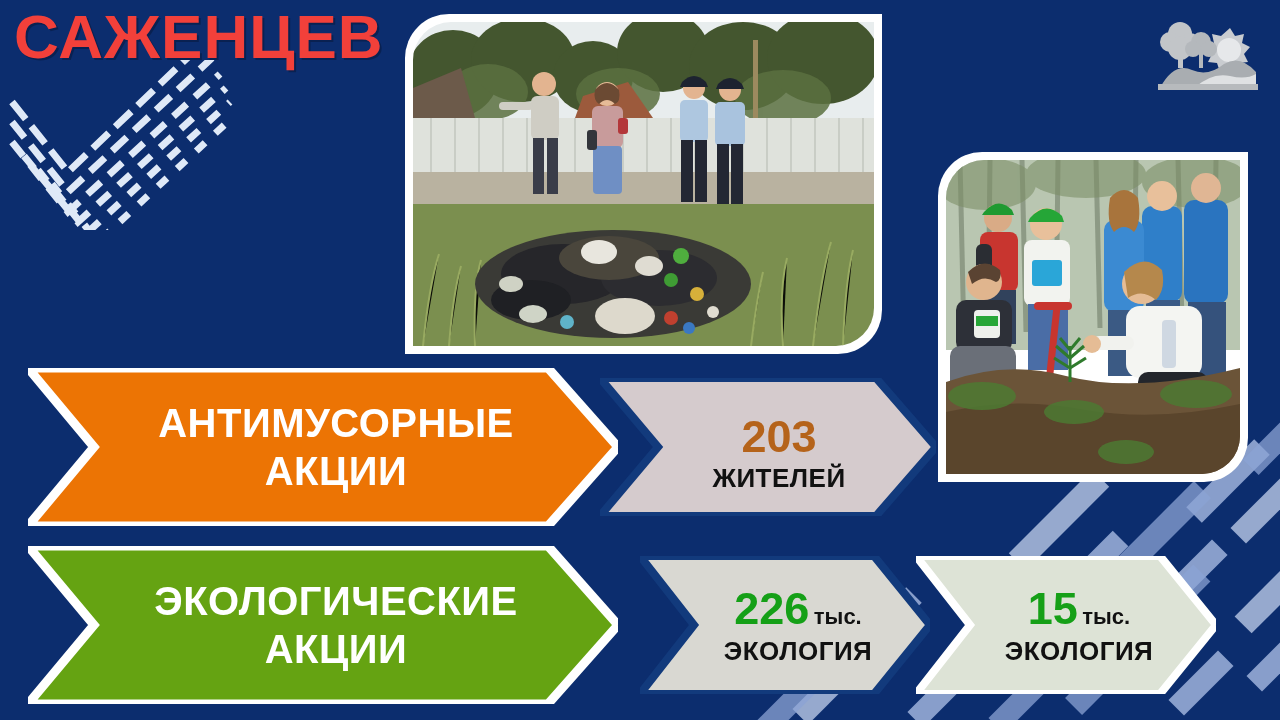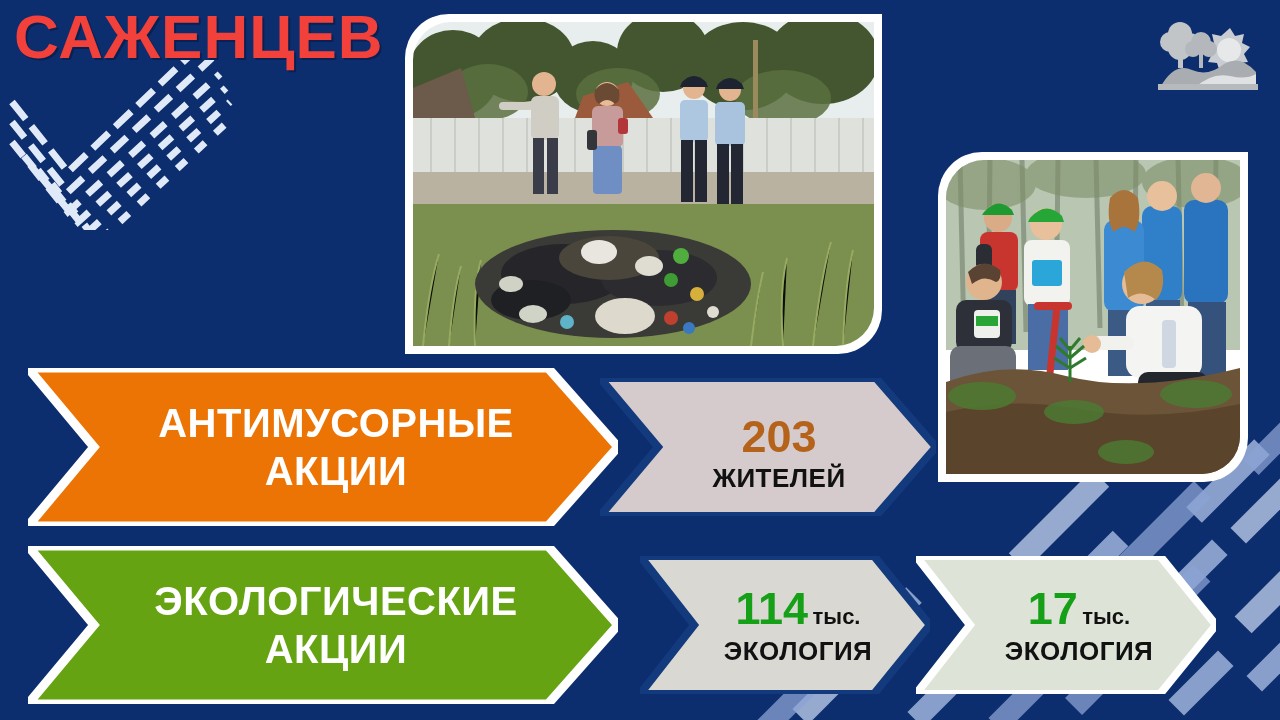--- a/index.html
+++ b/index.html
@@ -393,30 +393,30 @@
       <span>ЭКОЛОГИЧЕСКИЕ</span><br>
       <span>АКЦИИ</span>
     </div>
   </div>
 
   <div class="chev chev-stat" id="chev-seedlings">
     <svg viewBox="0 0 290 138" preserveAspectRatio="none" aria-hidden="true">
       <polygon points="0,0 234,0 290,69 234,138 0,138 54,69" fill="#d9d8d2" stroke="#123a7c" stroke-width="8"></polygon>
     </svg>
     <div class="txt" style="padding-left:26px;">
-      <span class="stat-num" style="color:#15a017;">114</span>
+      <span class="stat-num" style="color:#15a017;">226</span>
       <span class="stat-unit">тыс.</span>
       <span class="stat-label">ЭКОЛОГИЯ</span>
     </div>
   </div>
 
   <div class="chev chev-stat" id="chev-residents">
     <svg viewBox="0 0 300 138" preserveAspectRatio="none" aria-hidden="true">
       <polygon points="0,0 244,0 300,69 244,138 0,138 54,69" fill="#dde3d6" stroke="#ffffff" stroke-width="8"></polygon>
     </svg>
     <div class="txt" style="padding-left:26px;">
-      <span class="stat-num" style="color:#15a017;">17</span>
+      <span class="stat-num" style="color:#15a017;">15</span>
       <span class="stat-unit">тыс.</span>
       <span class="stat-label">ЭКОЛОГИЯ</span>
     </div>
   </div>
 
 </div>
 
 </body></html>

